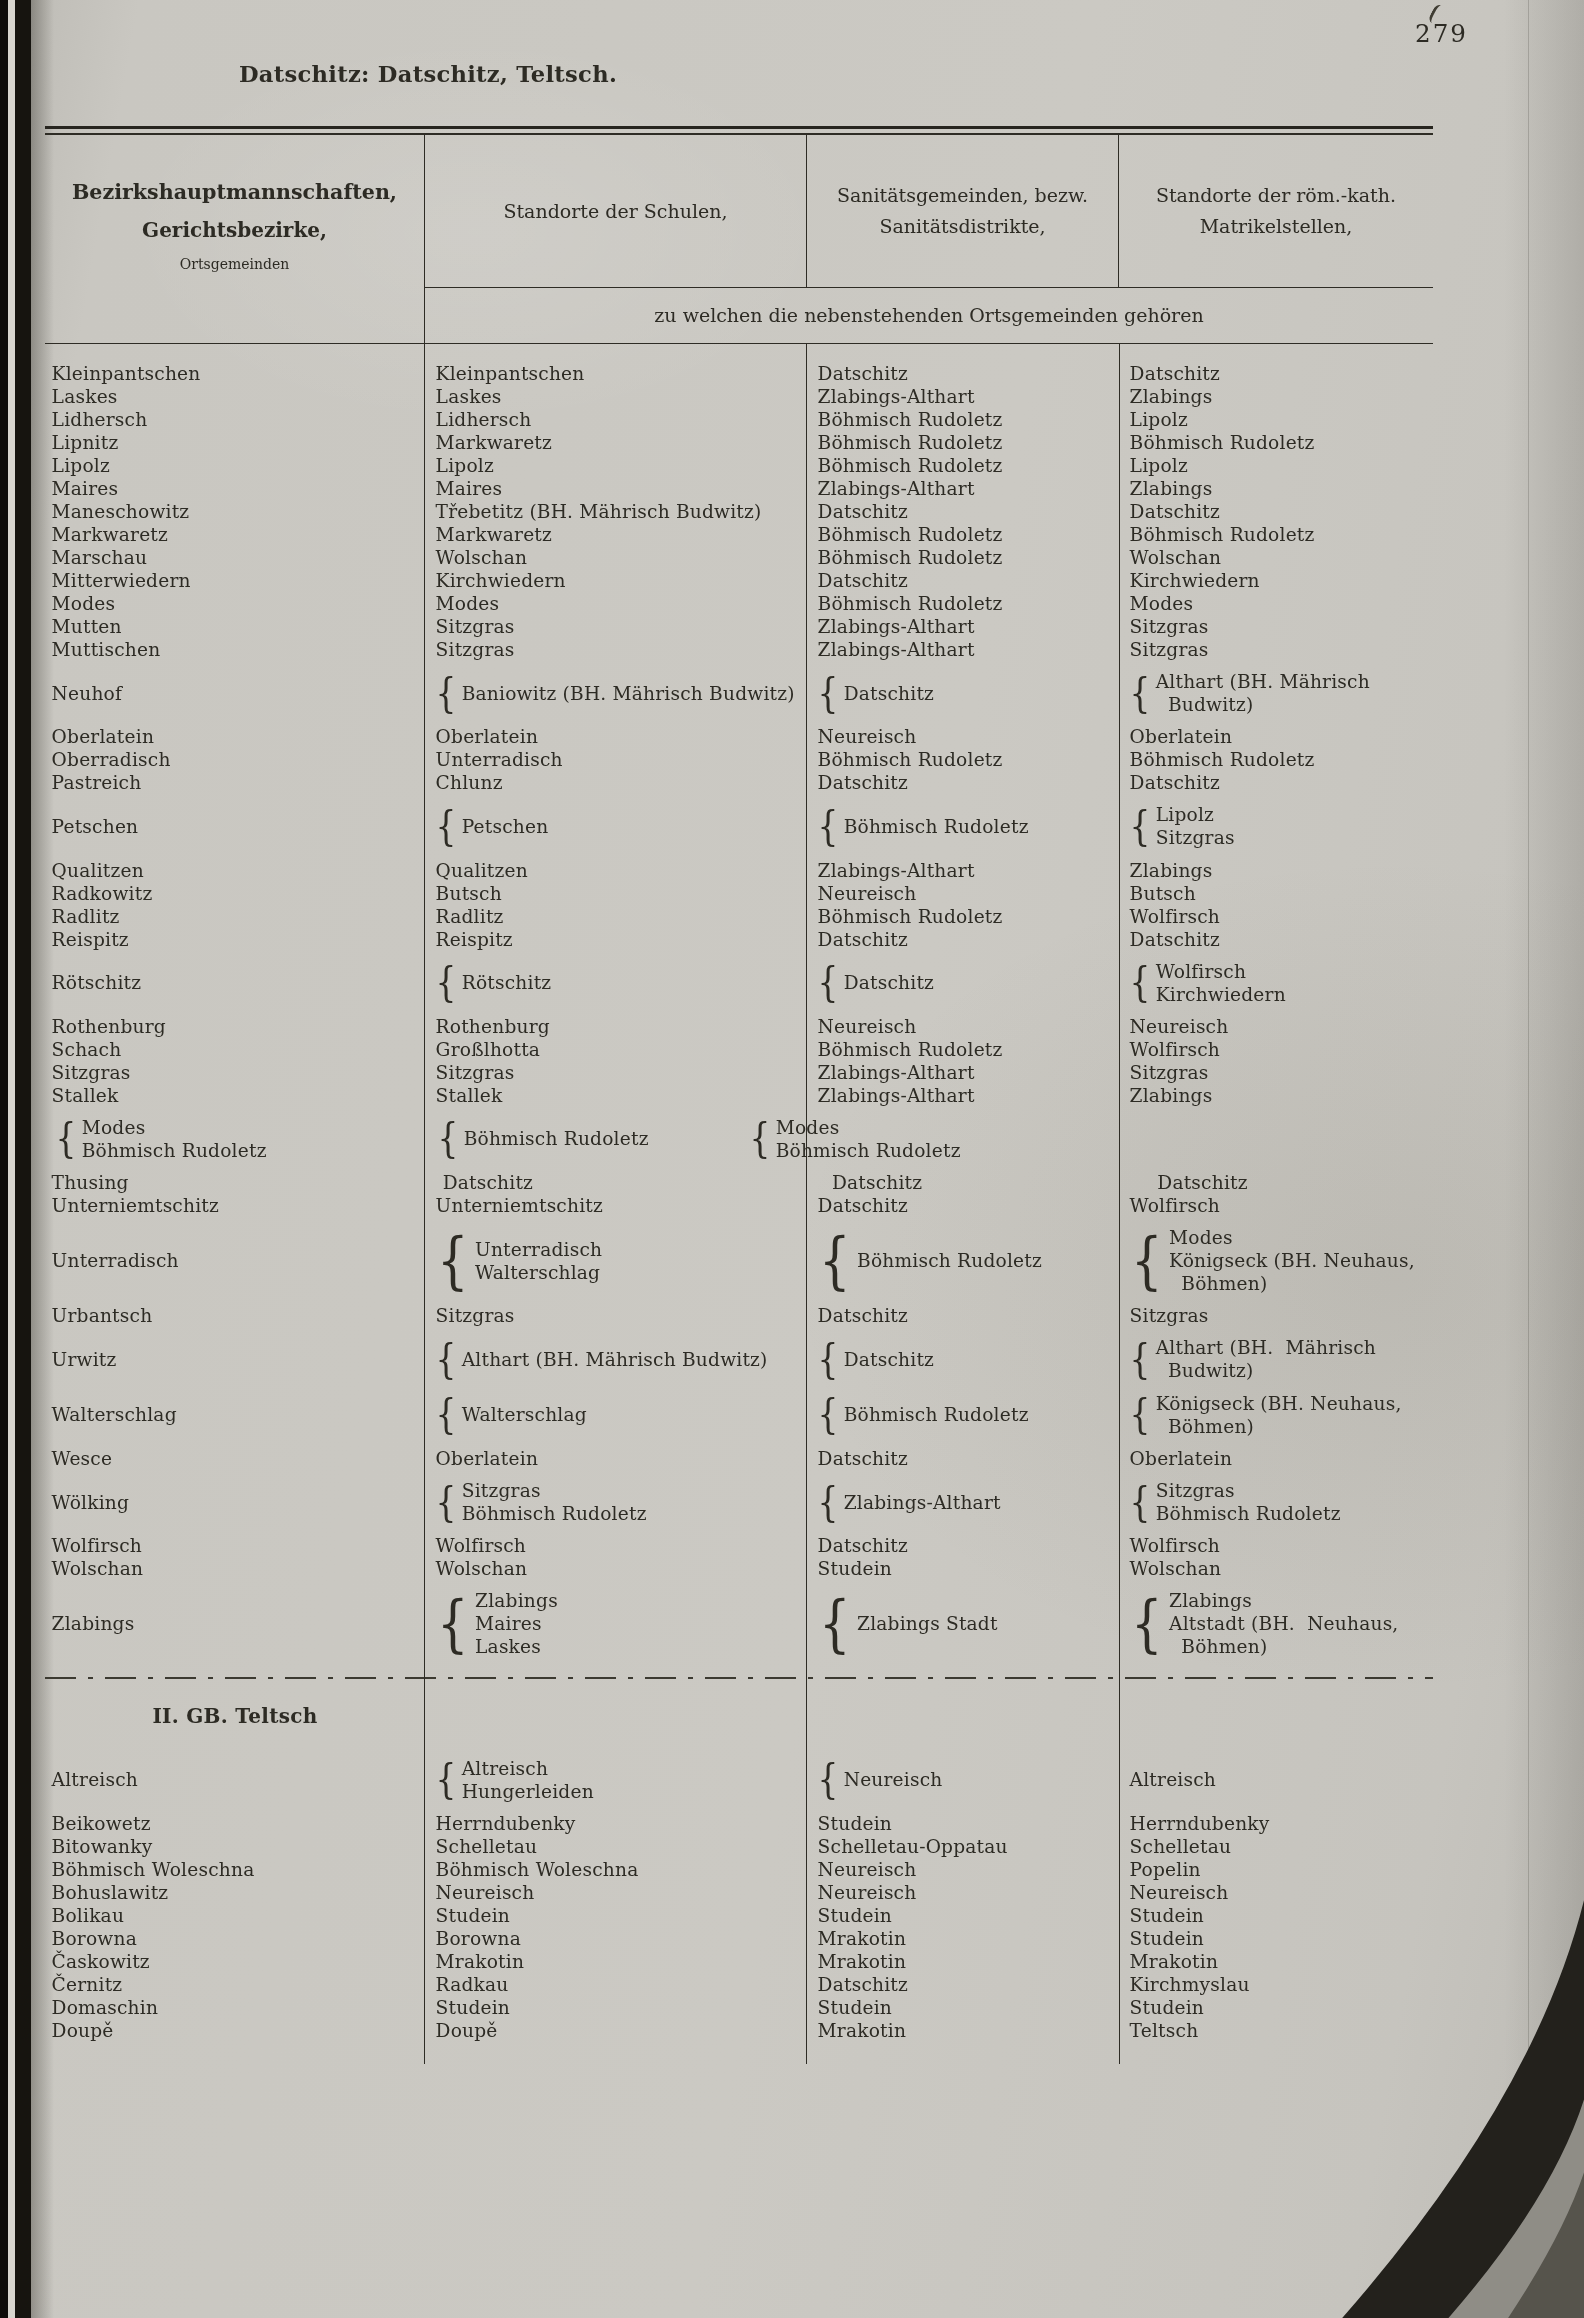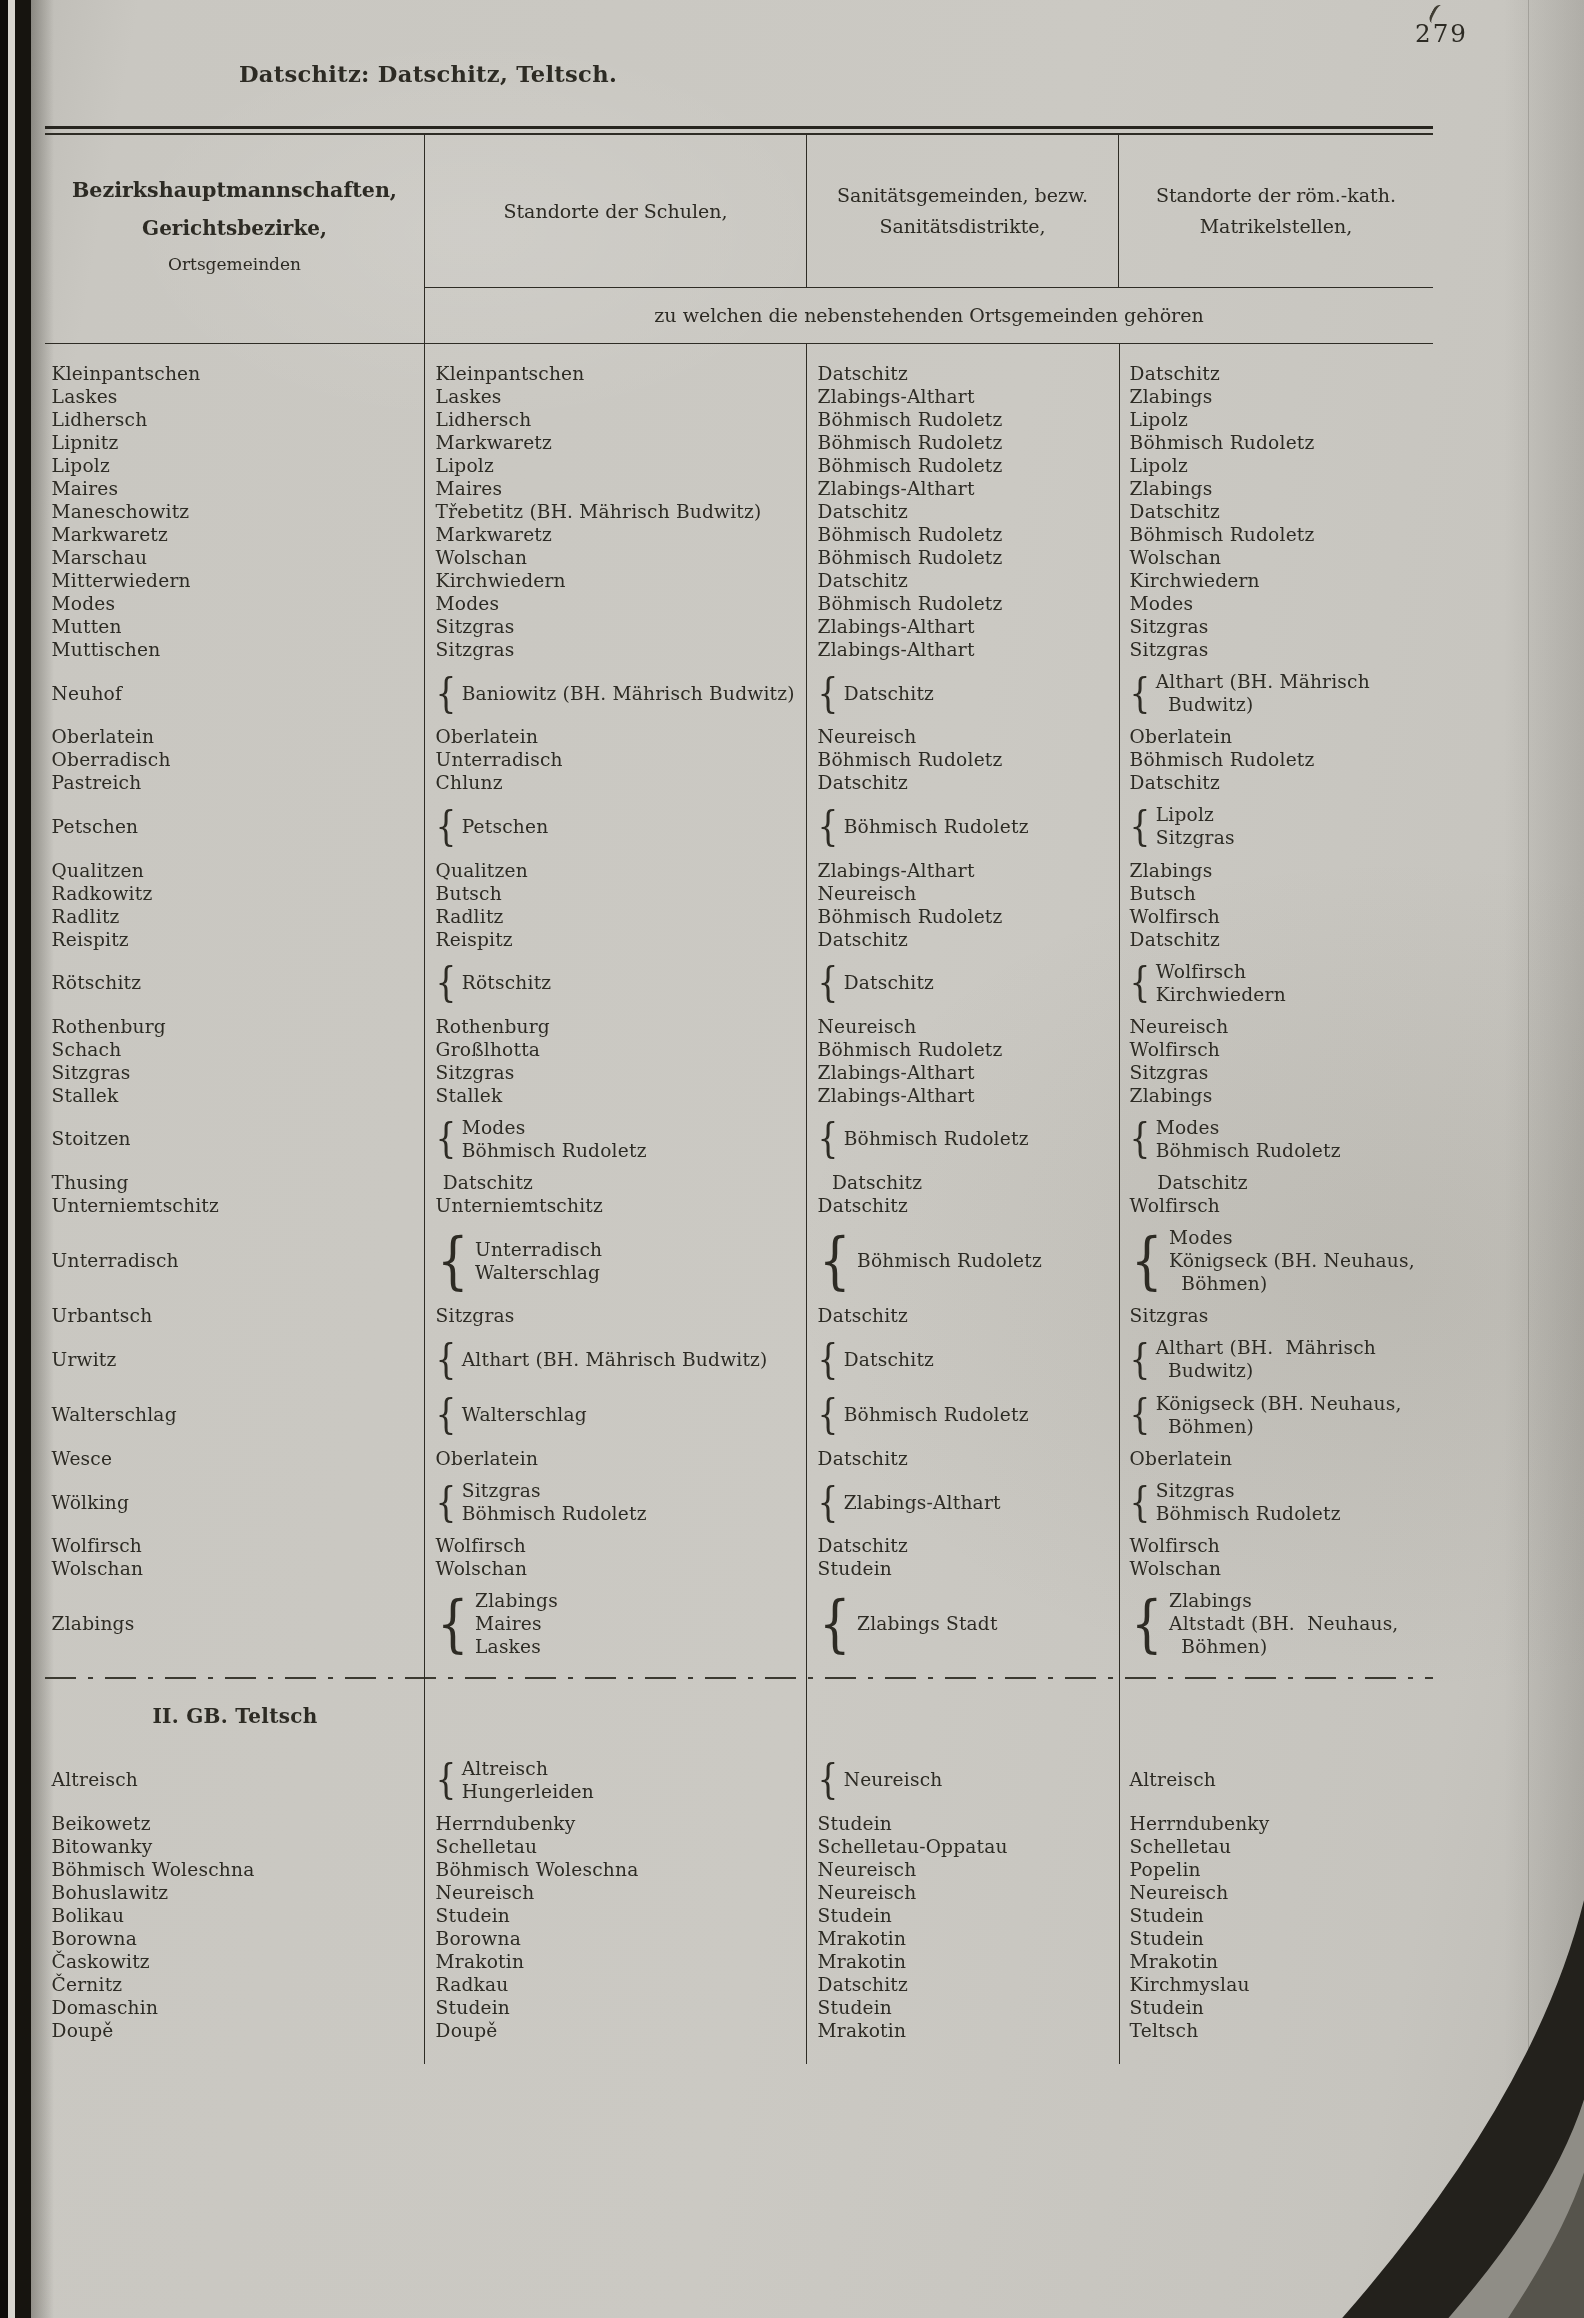--- a/index.html
+++ b/index.html
@@ -36,21 +36,21 @@
   
   .table { position:absolute; left:45px; top:126px; width:1388px; }
   .rule-thick { height:3.3px; background:#27251f; }
   .rule-thin { height:1.3px; background:#2e2c25; margin-top:4px; }
 
   .header { display:flex; border-bottom:1.3px solid #2e2c25; }
   .h-col1 { width:380px; border-right:1.3px solid #2e2c25; display:flex; flex-direction:column;
     justify-content:center; align-items:center; text-align:center; gap:14px; padding:6.6px 5.3px 31px 5.3px; }
   .h-col1 .hl1 { font-weight:bold; font-size:20.6px; }
   .h-col1 .hl2 { font-weight:bold; font-size:20px; }
-  .h-col1 .hl3 { font-size:17px;text-align:right; }
+  .h-col1 .hl3 { font-size:14px;text-align:right; }
   .h-right { flex:1; display:flex; flex-direction:column;justify-content:space-between; }
   .h-cols { display:flex; height:153px; border-bottom:1.3px solid #2e2c25; }
   .h-col { display:flex; flex-direction:column; justify-content:center; align-items:center;
     gap:9.3px; font-size:19px; text-align:center; }
   .h-col2 { width:382px; border-right:1.3px solid #2e2c25; }
   .h-col3 { width:312px; border-right:1.3px solid #2e2c25; }
   .h-col4 { flex:1; }
   .spanning { height:55px; display:flex; align-items:center; justify-content:center; font-size:19px; }
 
   .t-body { position:relative; padding:18.6px 0 22.6px 0; font-size:18.6px; line-height:23px; }
@@ -723,25 +723,20 @@
                 <div class="cell-line">Zlabings-Althart</div>
               </div>
             </div>
             <div class="t-cell cc4">
               <div class="cell-lines">
                 <div class="cell-line">Zlabings</div>
               </div>
             </div>
           </div>
           <div class="t-row grouped" style="min-height: 47px;">
-            <div class="t-cell cc1">
-              <div class="cell-lines">
-                <div class="cell-line">Stoitzen</div>
-              </div>
-            </div>
             <div class="t-cell cc2">
               <span class="brace" style="font-size: 41px; line-height: 47px;">{</span>
               <div class="cell-lines">
                 <div class="cell-line">Modes</div>
                 <div class="cell-line">Böhmisch Rudoletz</div>
               </div>
             </div>
             <div class="t-cell cc3">
               <span class="brace" style="font-size: 41px; line-height: 47px;">{</span>
               <div class="cell-lines">

